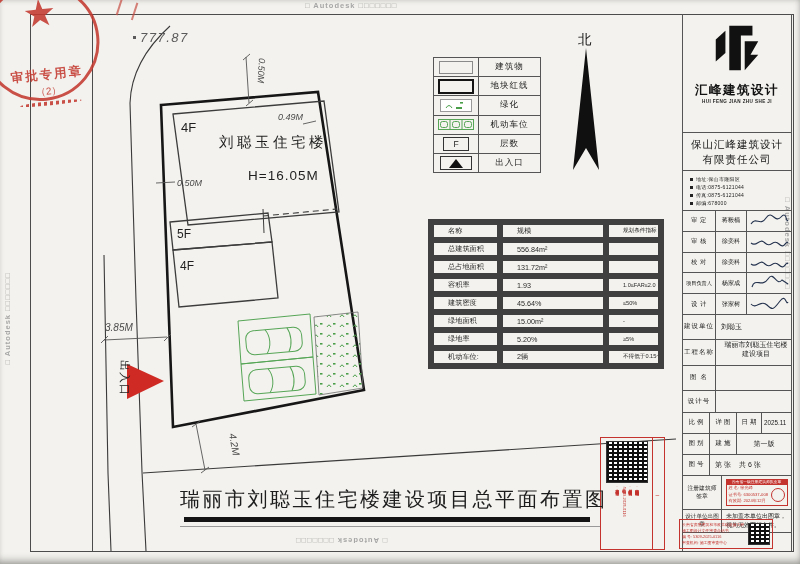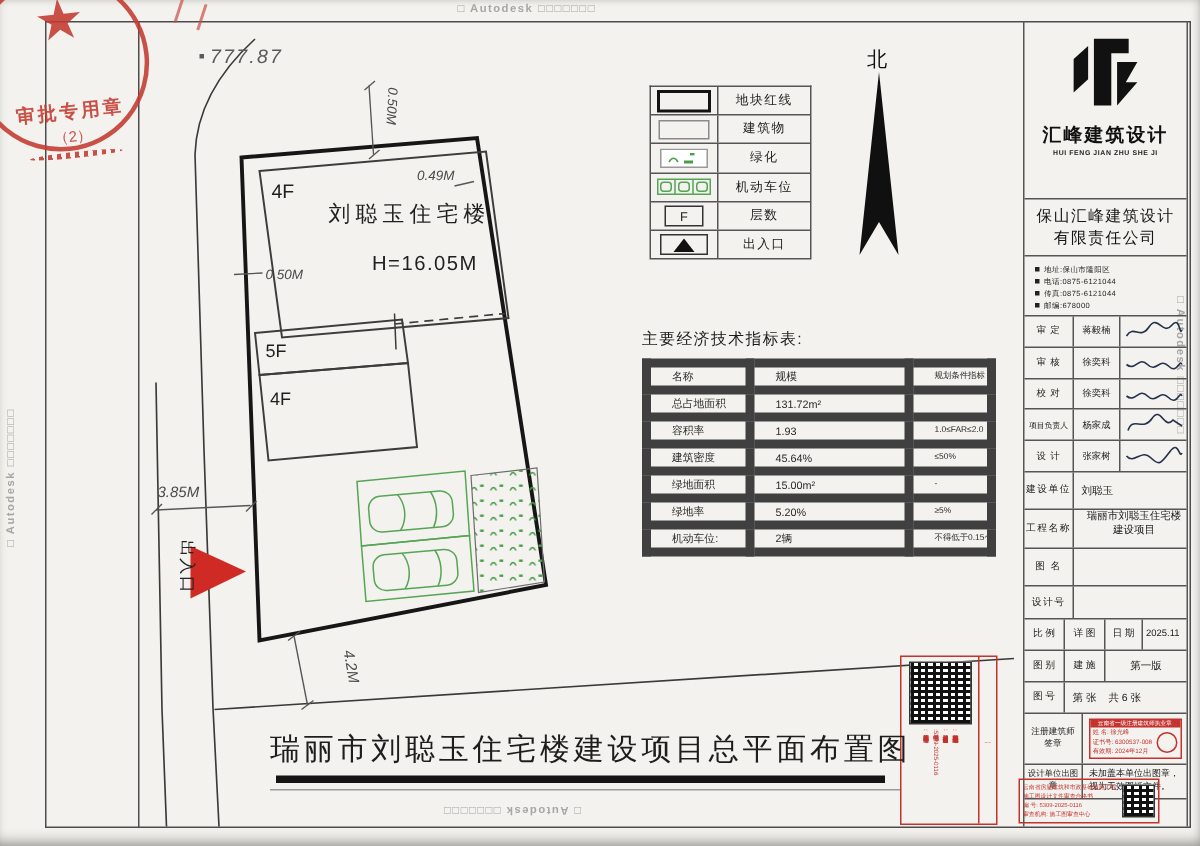--- a/index.html
+++ b/index.html
@@ -191,29 +191,29 @@
     <div class="star"></div>
     <div class="t1">审批专用章</div>
     <div class="t2">（2）</div>
     <div class="dots"></div>
   </div>
   <div class="scratch"></div>
 
   <div class="abs legend">
     <div class="row">
         <div class="sym">
+          <div class="sym-building"></div>
+        </div>
+        <div class="lab">建筑物</div>
+      </div>
+    <div class="row">
+        <div class="sym">
           <div class="sym-redline"></div>
         </div>
         <div class="lab">地块红线</div>
-      </div>
-    <div class="row">
-        <div class="sym">
-          <div class="sym-building"></div>
-        </div>
-        <div class="lab">建筑物</div>
       </div>
     <div class="row">
         <div class="sym">
         <svg width="32" height="13">
             <rect x="0.5" y="0.5" width="31" height="12" fill="#fff" stroke="#999"></rect>
             <path d="M6,9 q3,-5 6,0" stroke="#4a9e4a" fill="none"></path>
             <rect x="16" y="8" width="6" height="2" fill="#4a9e4a"></rect>
             <rect x="20" y="3" width="3" height="1.6" fill="#4a9e4a"></rect>
           </svg>
       </div>
@@ -242,34 +242,38 @@
         <div class="sym">
           <div class="sym-ent">
             <div class="tri"></div>
           </div>
         </div>
         <div class="lab">出入口</div>
       </div>
   </div>
 
   <div class="abs indic">
-    <div class="ttl">主要经济技术指标表:</div>
     <table class="ind">
       <colgroup>
           <col style="width:69px">
           <col style="width:106px">
           <col style="width:55px">
         </colgroup>
       <tbody>
           <tr>
             <th>名称</th>
             <th>规模</th>
             <th class="c3">规划条件指标</th>
           </tr>
       <tr>
+            <td>总建筑面积</td>
+            <td>556.84m²</td>
+            <td class="c3"></td>
+          </tr>
+      <tr>
             <td>总占地面积</td>
             <td>131.72m²</td>
             <td class="c3"></td>
           </tr>
       <tr>
             <td>容积率</td>
             <td>1.93</td>
             <td class="c3">1.0≤FAR≤2.0</td>
           </tr>
       <tr>

